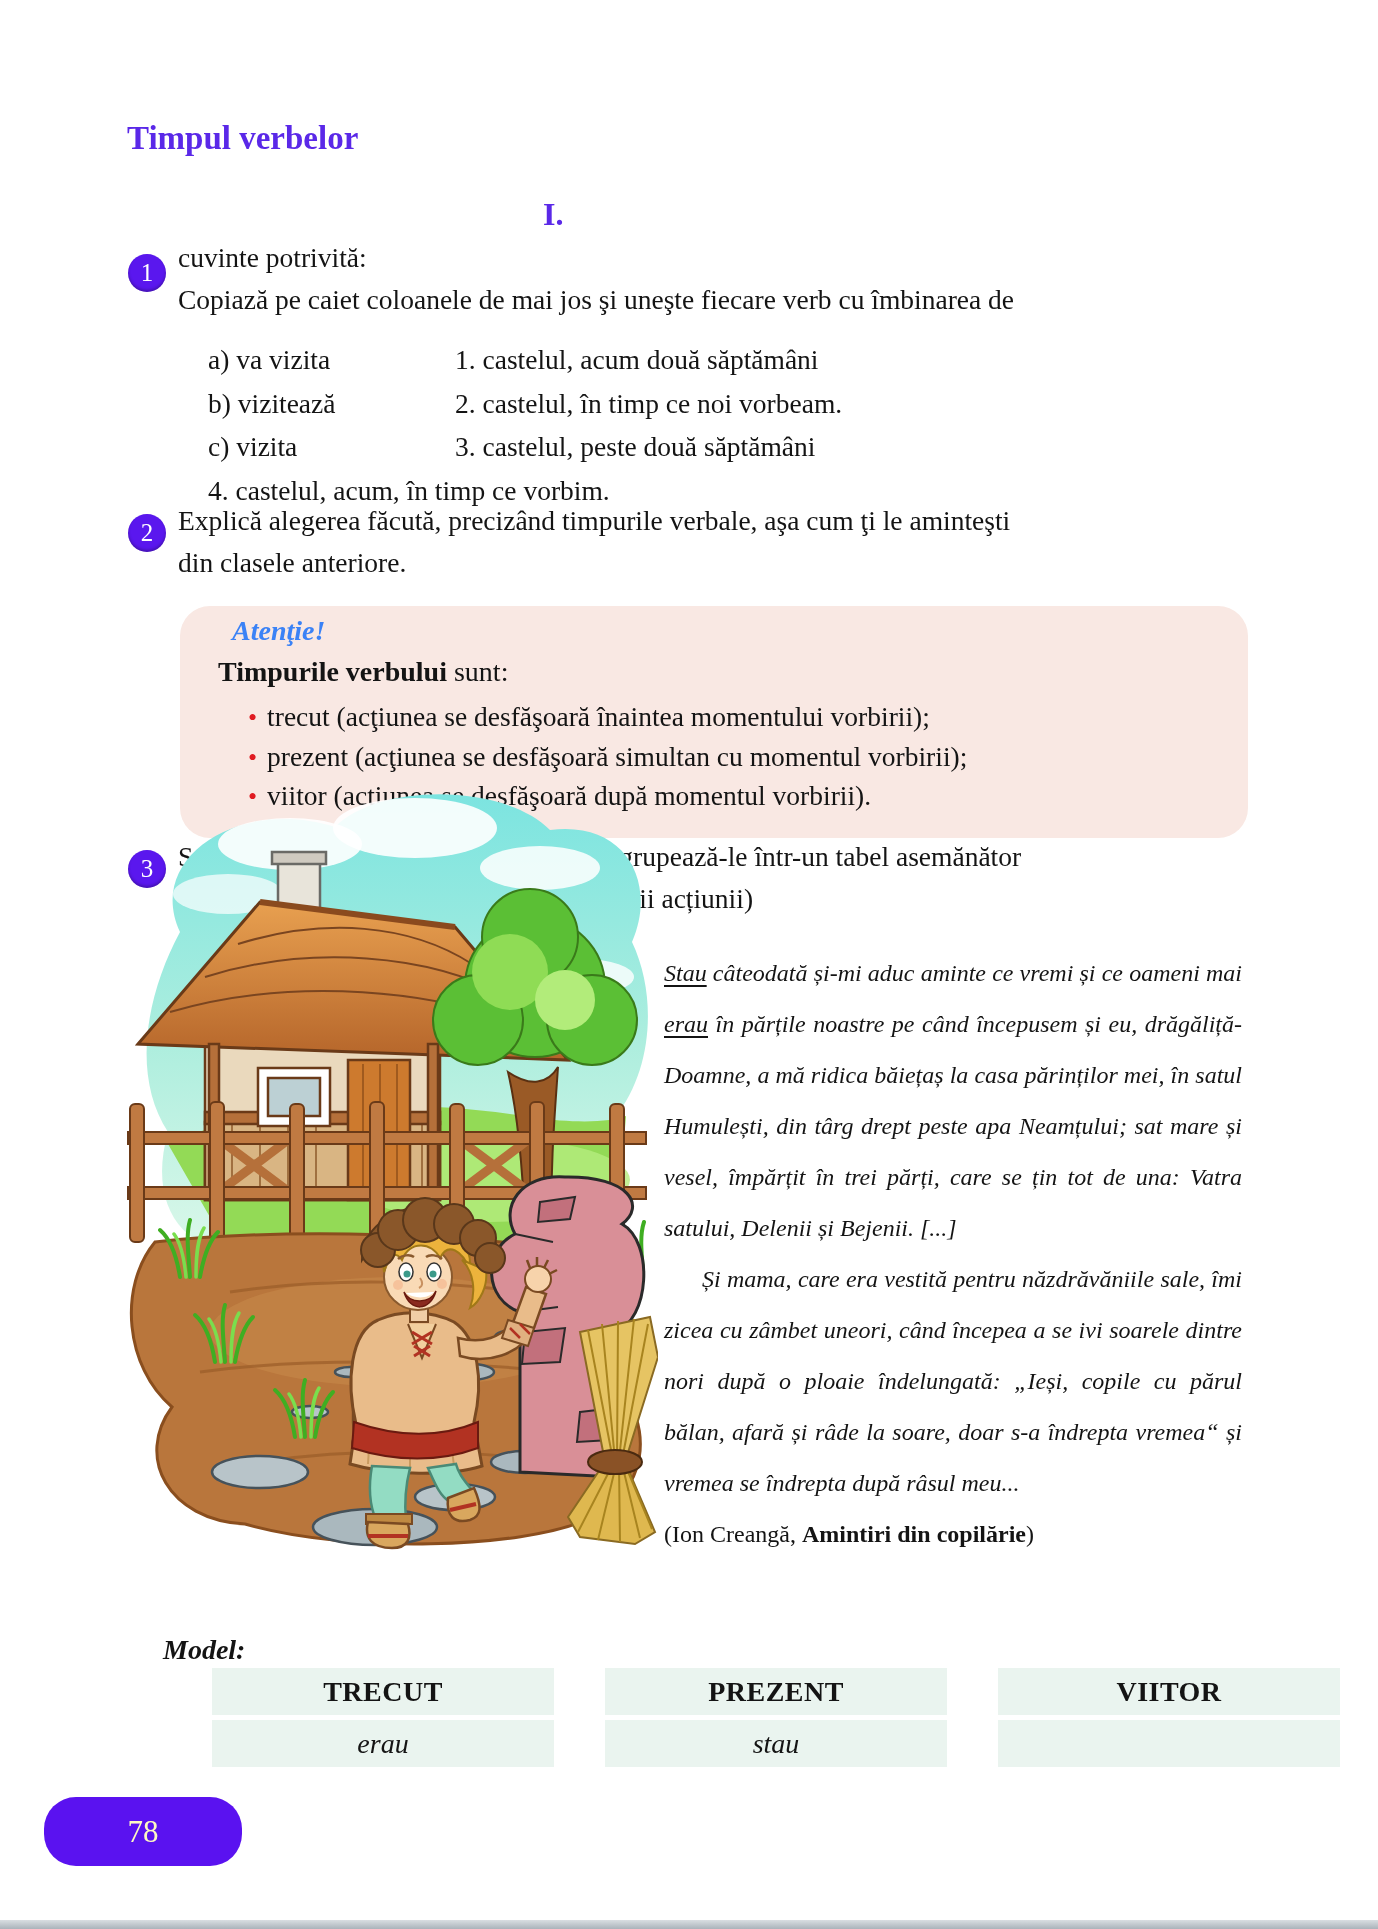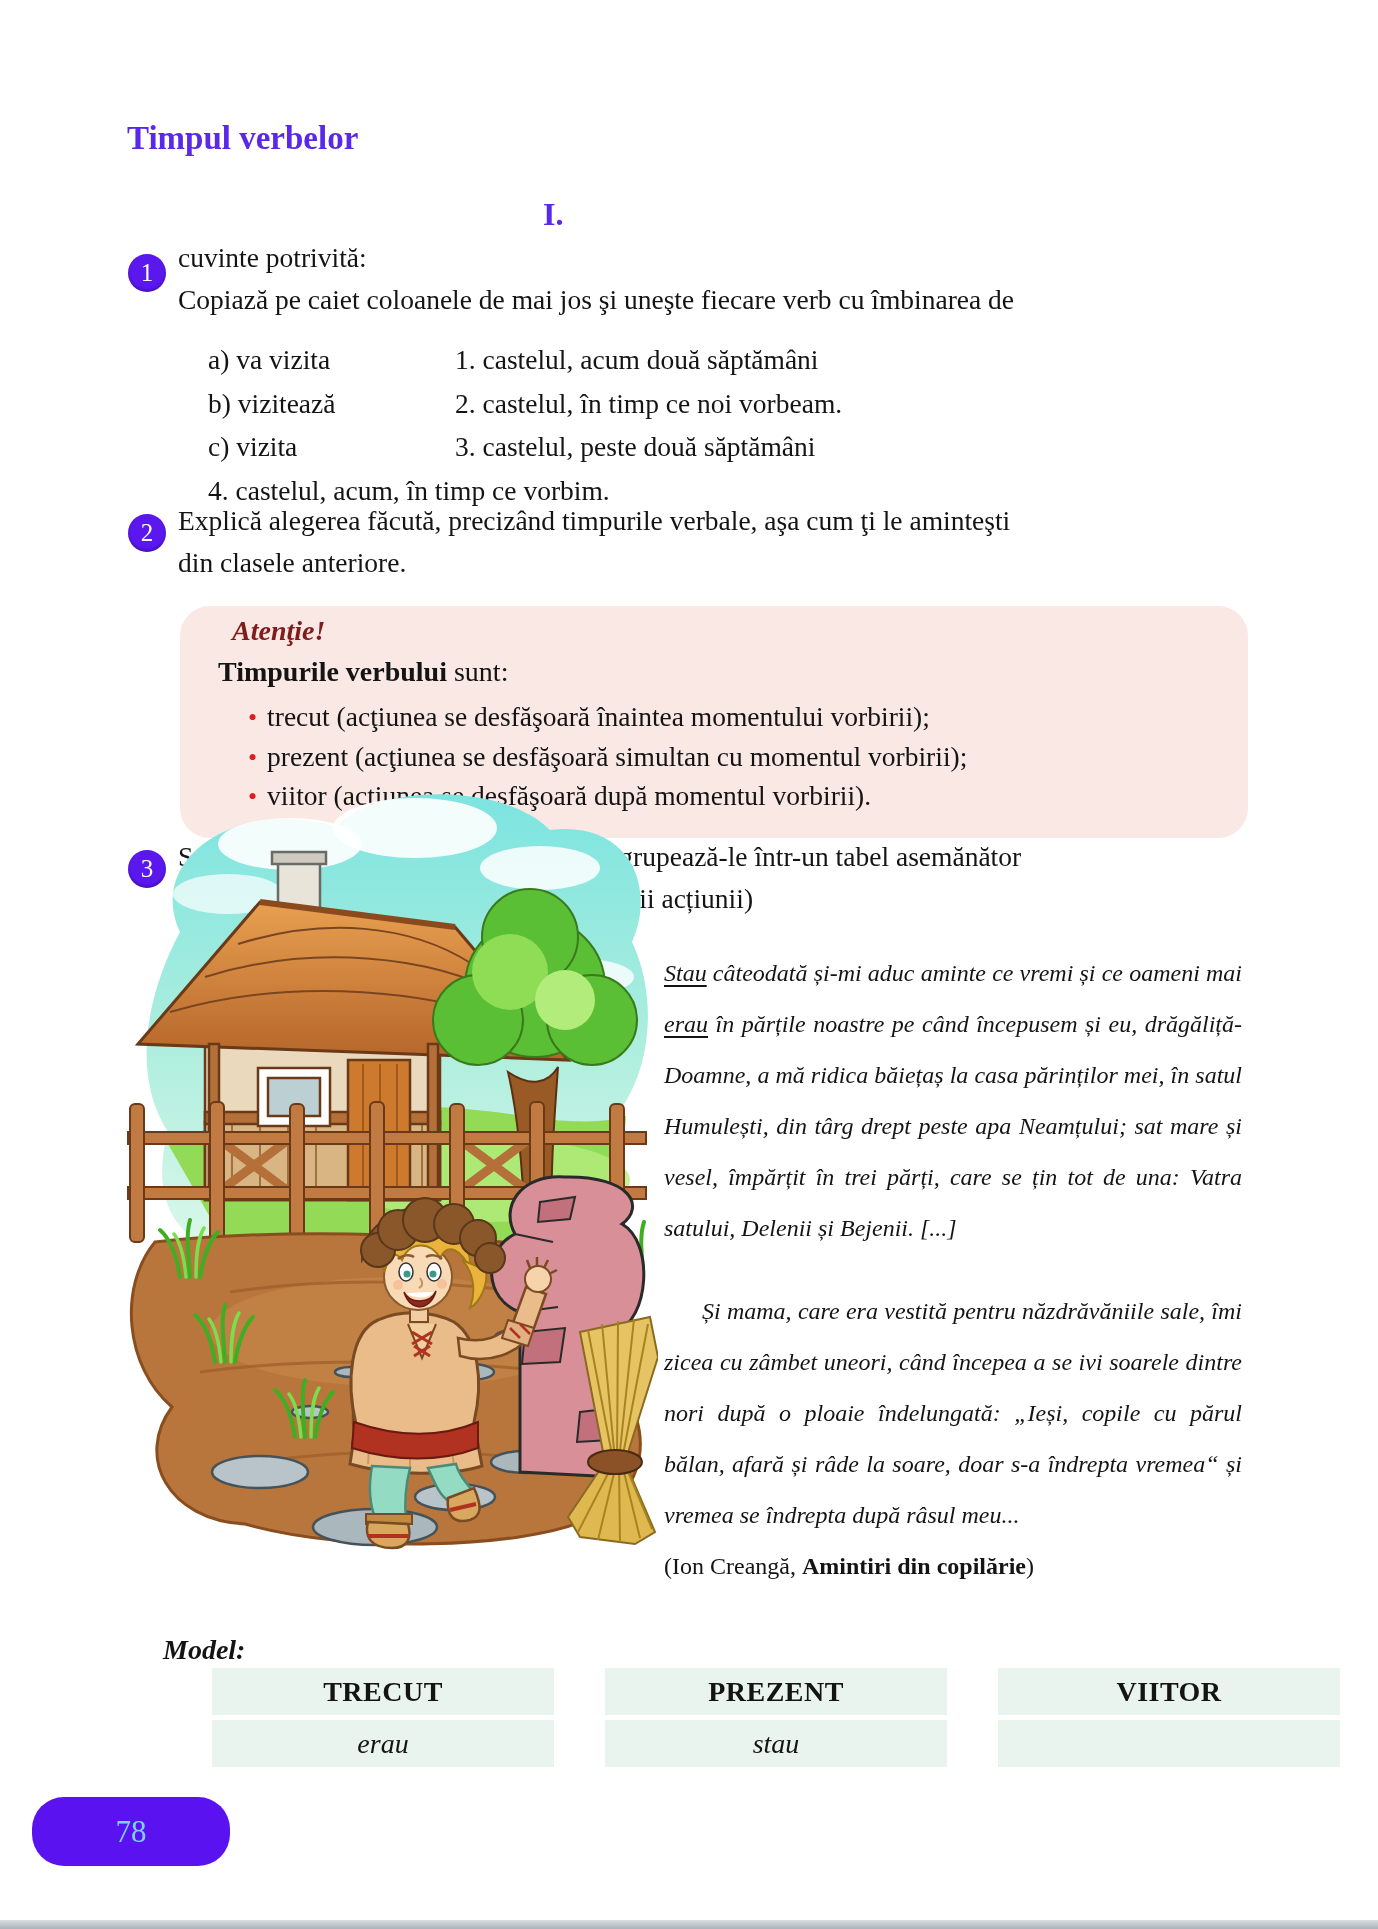--- a/index.html
+++ b/index.html
@@ -17,49 +17,49 @@
   }
   .extext{font-size:27.5px;line-height:42px;white-space:nowrap;}
   .match{left:208px;top:338px;font-size:27.5px;line-height:43.5px;}
   .match .row{display:flex;}
   .match .l{width:247px;white-space:nowrap;}
   .match .r{white-space:nowrap;}
   .attn-box{
     left:180px;top:606px;width:1068px;height:232px;background:#f9e8e3;
     border-radius:30px;
   }
-  .attn-title{left:232px;top:615px;font-size:28px;font-weight:bold;font-style:italic;color:#7f1d1d;}
+  .attn-title{left:232px;top:615px;font-size:28px;font-weight:bold;font-style:italic;color:#3b82f6;}
   .attn-lead{left:218px;top:656px;font-size:28px;}
   .attn-lead b{font-weight:bold;}
   .bullets{left:248px;top:698px;font-size:27.5px;line-height:38.5px;}
   .bullets .bl{white-space:nowrap;}
   .bullets .bl::before{content:"•";color:#e01b22;margin-right:10px;font-size:26px;}
   .quote{
     left:664px;top:948px;width:578px;font-style:italic;font-size:24px;
     line-height:51px;text-align:justify;
   }
   .quote p{margin:0;}
-  .quote .p2{text-indent:38px;margin-top:32px;}
+  .quote .p2{text-indent:38px;}
   .quote u{text-underline-offset:4px;}
   .quote .attr{font-style:normal;text-align:left;}
   .quote .attr b{font-weight:bold;}
   .model-label{left:163px;top:1634px;font-size:28px;font-weight:bold;font-style:italic;}
   .model-table{left:168px;top:1668px;display:flex;gap:7px;}
   .model-table .col{width:342px;margin-left:44px;}
   .model-table .hc{
     height:47px;background:#eaf4ef;display:flex;align-items:center;justify-content:center;
     font-size:28px;font-weight:bold;margin-bottom:5px;letter-spacing:.5px;
   }
   .model-table .bc{
     height:47px;background:#eaf4ef;display:flex;align-items:center;justify-content:center;
     font-size:28px;font-style:italic;
   }
   .page-badge{
-    left:32px;top:1797px;width:198px;height:69px;background:#5a12f0;border-radius:32px;
-    color:#7dd3fc;font-size:31px;display:flex;align-items:center;justify-content:center;
+    left:44px;top:1797px;width:198px;height:69px;background:#5a12f0;border-radius:32px;
+    color:#fef9c3;font-size:31px;display:flex;align-items:center;justify-content:center;
   }
   .bottom-edge{left:0;top:1920px;width:1378px;height:9px;background:linear-gradient(#d9dee2,#aab3ba);}
   .illu{left:110px;top:772px;width:548px;height:785px;}
 </style>
 </head>
 <body>
 
 <div class="abs page-title">Timpul verbelor</div>
 <div class="abs section-num">I.</div>
 

